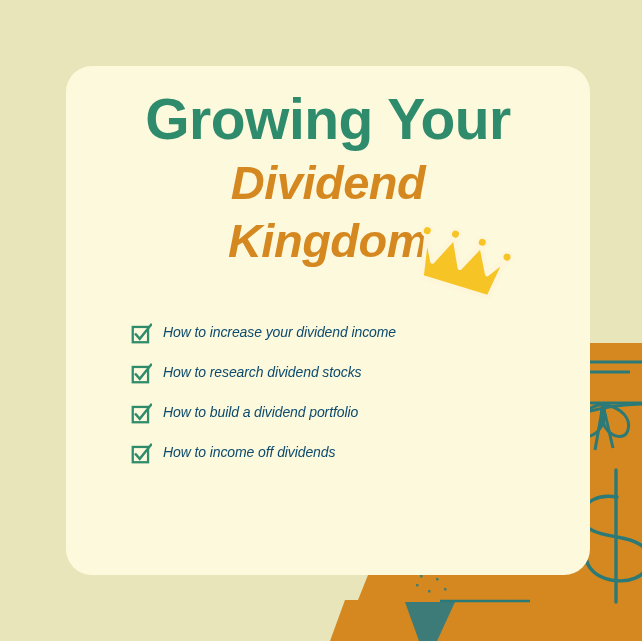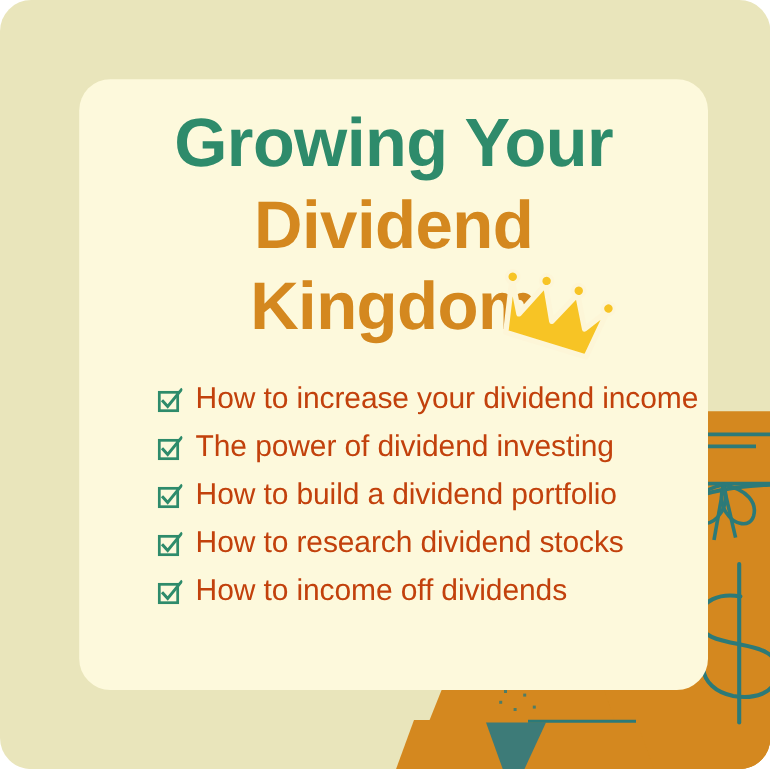--- a/index.html
+++ b/index.html
@@ -7,21 +7,20 @@
     padding: 0;
     background: #ffffff;
   }
   #poster {
     position: relative;
     width: 642px;
     height: 641px;
     overflow: hidden;
     background: #e9e5bb;
     font-family: "Liberation Sans", sans-serif;
-    border-radius: 26px;
   }
 
   
   #art {
     position: absolute;
     left: 0;
     top: 0;
     width: 642px;
     height: 641px;
     z-index: 1;
@@ -56,22 +55,23 @@
     white-space: nowrap;
   }
   .title-line-1 {
     font-size: 57px;
     font-weight: bold;
     color: #2e8b6b;
     padding-top: 4px;
   }
   .title-line-2,
   .title-line-3 {
-    font-size: 56px;
+    font-size: 47px;
     font-weight: bold;
+    font-style: italic;
     color: #d4881f;
   }
   .title-line-2 { padding-top: 10px; }
   .title-line-3 { padding-top: 10px; }
 
   
   #crown {
     position: absolute;
     left: 409px;
     top: 222px;
@@ -96,25 +96,26 @@
   }
   .check-box {
     flex: 0 0 auto;
     width: 21px;
     height: 21px;
     margin-right: 11px;
     position: relative;
     top: 1px;
   }
   .check-label {
-    font-size: 25px;
-    color: #c2410c;
+    font-size: 14px;
+    color: #0c4a6e;
     letter-spacing: -0.1px;
     white-space: nowrap;
     line-height: 1;
+    font-style: italic;
   }
 </style>
 </head>
 <body>
 
 <div id="poster">
 
   <svg id="art" viewBox="0 0 642 641">
 
     <g>
@@ -229,42 +230,35 @@
   <div id="checklist">
 
     <div class="check-row">
       <svg class="check-box" viewBox="0 0 24 24">
         <rect x="2" y="4.5" width="17.5" height="17.5" fill="none" stroke="#2e8b6b" stroke-width="2.6"></rect>
         <polyline points="5.5,13 10,18 23,2" fill="none" stroke="#2e8b6b" stroke-width="2.8" stroke-linecap="square" stroke-linejoin="miter"></polyline>
       </svg>
       <span class="check-label">How to increase your dividend income</span>
     </div>
 
-    <div class="check-row">
-      <svg class="check-box" viewBox="0 0 24 24">
-        <rect x="2" y="4.5" width="17.5" height="17.5" fill="none" stroke="#2e8b6b" stroke-width="2.6"></rect>
-        <polyline points="5.5,13 10,18 23,2" fill="none" stroke="#2e8b6b" stroke-width="2.8" stroke-linecap="square" stroke-linejoin="miter"></polyline>
-      </svg>
-      <span class="check-label">The power of dividend investing</span>
+
+    <div class="check-row">
+      <svg class="check-box" viewBox="0 0 24 24">
+        <rect x="2" y="4.5" width="17.5" height="17.5" fill="none" stroke="#2e8b6b" stroke-width="2.6"></rect>
+        <polyline points="5.5,13 10,18 23,2" fill="none" stroke="#2e8b6b" stroke-width="2.8" stroke-linecap="square" stroke-linejoin="miter"></polyline>
+      </svg>
+      <span class="check-label">How to research dividend stocks</span>
     </div>
 
     <div class="check-row">
       <svg class="check-box" viewBox="0 0 24 24">
         <rect x="2" y="4.5" width="17.5" height="17.5" fill="none" stroke="#2e8b6b" stroke-width="2.6"></rect>
         <polyline points="5.5,13 10,18 23,2" fill="none" stroke="#2e8b6b" stroke-width="2.8" stroke-linecap="square" stroke-linejoin="miter"></polyline>
       </svg>
       <span class="check-label">How to build a dividend portfolio</span>
-    </div>
-
-    <div class="check-row">
-      <svg class="check-box" viewBox="0 0 24 24">
-        <rect x="2" y="4.5" width="17.5" height="17.5" fill="none" stroke="#2e8b6b" stroke-width="2.6"></rect>
-        <polyline points="5.5,13 10,18 23,2" fill="none" stroke="#2e8b6b" stroke-width="2.8" stroke-linecap="square" stroke-linejoin="miter"></polyline>
-      </svg>
-      <span class="check-label">How to research dividend stocks</span>
     </div>
 
 
     <div class="check-row">
       <svg class="check-box" viewBox="0 0 24 24">
         <rect x="2" y="4.5" width="17.5" height="17.5" fill="none" stroke="#2e8b6b" stroke-width="2.6"></rect>
         <polyline points="5.5,13 10,18 23,2" fill="none" stroke="#2e8b6b" stroke-width="2.8" stroke-linecap="square" stroke-linejoin="miter"></polyline>
       </svg>
       <span class="check-label">How to income off dividends</span>
     </div>

